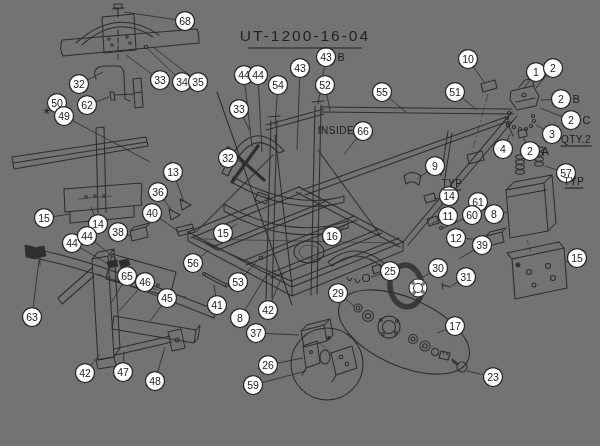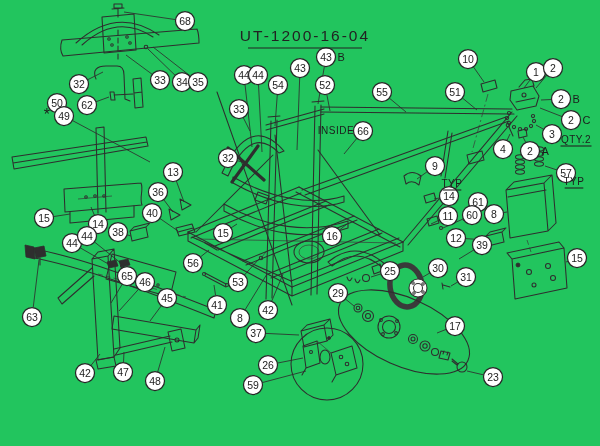--- a/index.html
+++ b/index.html
@@ -1,16 +1,16 @@
 <!DOCTYPE html>
 <html><head>
 <meta charset="utf-8">
 <style>
   html,body{margin:0;padding:0;background:#ffffff;}
-  .page{position:relative;width:600px;height:446px;background:#22c55e;overflow:hidden;
+  .page{position:relative;width:600px;height:446px;background:#737373;overflow:hidden;
         font-family:"Liberation Sans",sans-serif;}
   svg{display:block;}
   .art{fill:none;stroke:#2e2e2e;stroke-width:1.05;stroke-linecap:round;stroke-linejoin:round;}
   .art-thin{fill:none;stroke:#3a3a3a;stroke-width:0.7;}
   .art-thick{fill:none;stroke:#2e2e2e;stroke-width:3.2;stroke-linecap:round;}
   .art-fill{fill:#2e2e2e;stroke:#2e2e2e;stroke-width:0.8;}
   .dash{stroke-dasharray:5 3;}
   .dashdot{stroke-dasharray:8 3 2 3;}
   .balloon{fill:#ffffff;stroke:#262626;stroke-width:1.25;}
   .leader{stroke:#2e2e2e;stroke-width:0.85;fill:none;}

